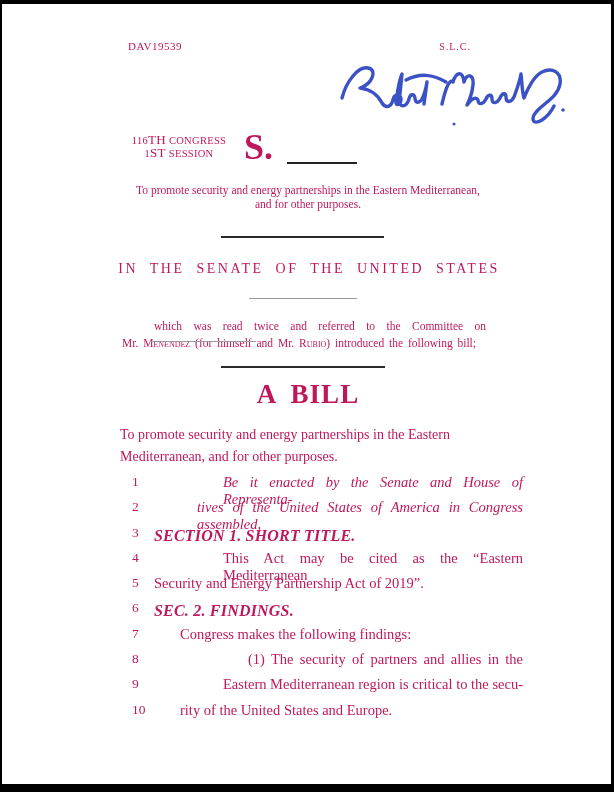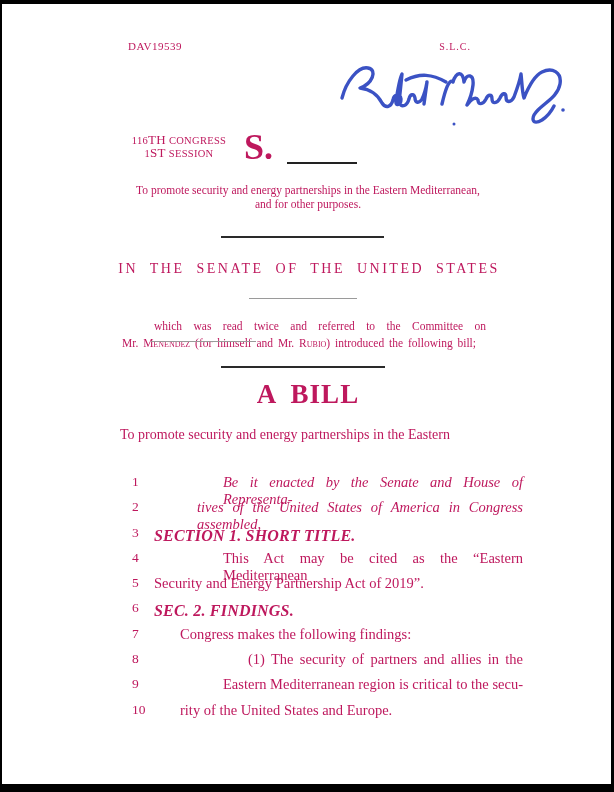--- a/index.html
+++ b/index.html
@@ -98,20 +98,21 @@
   <div class="abs sponsor sponsor-l1"><span>Mr. </span><span class="sc">Menendez</span><span> (for himself and Mr. </span><span class="sc">Rubio</span><span>) introduced the following bill;</span></div>
   <div class="abs sponsor sponsor-l2">which was read twice and referred to the Committee on</div>
 
   <div class="abs rule-thin committee-blank"></div>
   <div class="abs rule-heavy rule3"></div>
 
   <div class="abs a-bill">A BILL</div>
 
   <div class="abs purpose">
     <div>To promote security and energy partnerships in the Eastern</div>
+    <div>Mediterranean, and for other purposes.</div>
   </div>
 
   <div class="abs bill-body">
     <div class="bline ind1 jst">
       <span class="num">1</span>
       <span class="txt it">Be it enacted by the Senate and House of Representa-</span>
     </div>
     <div class="bline jst">
       <span class="num">2</span>
       <span class="txt it">tives of the United States of America in Congress assembled,</span>

